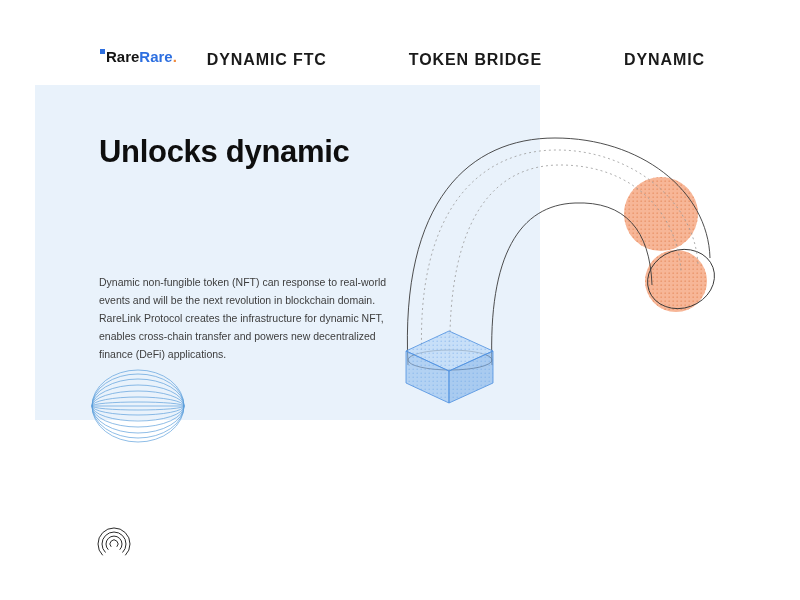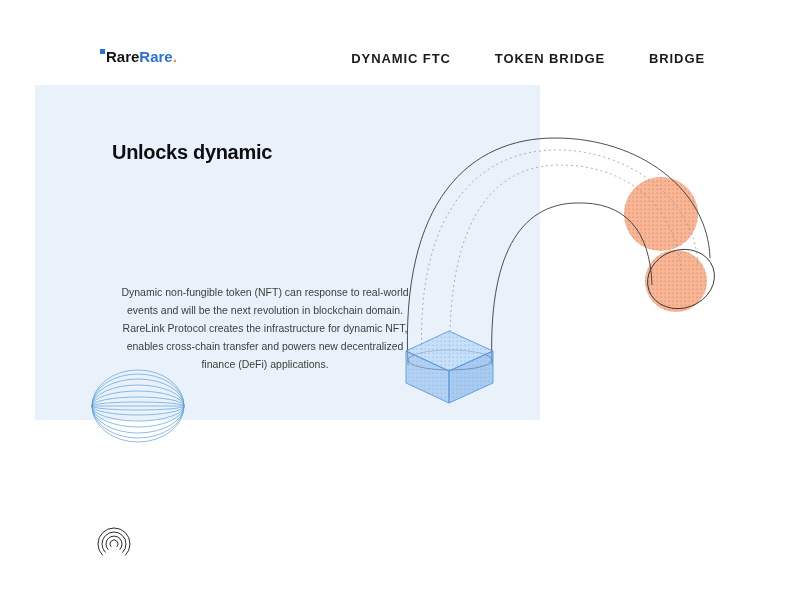--- a/index.html
+++ b/index.html
@@ -11,32 +11,32 @@
 
   
   .header { position:absolute; top:46px; left:0; right:0; height:26px; }
   .logo { position:absolute; left:100px; top:2px; font-size:15px; font-weight:700; color:#141414; cursor:pointer; white-space:nowrap; }
   .logo-square { display:inline-block; width:5px; height:5px; background:#2D6FE0; vertical-align:top; margin:1px 1px 0 0; }
   .logo-blue { color:#2D6FE0; }
   .logo-dot { color:#F08A3C; }
 
   .nav { position:absolute; right:95px; top:5px; display:flex; gap:44px; }
   .nav-item {
-    font-size:13px; font-weight:700; letter-spacing:0.9px; color:#1a1a1a;
-    cursor:pointer; white-space:nowrap;
+    font-size:16px; font-weight:700; letter-spacing:0.9px; color:#1a1a1a;
+    cursor:pointer; white-space:nowrap;margin-left:38px;
   }
 
   
   .hero-panel {
     position:absolute; left:35px; top:85px; width:505px; height:335px;
     background:#E9F2FB;
   }
   .hero-title {
-    position:absolute; left:77px; top:48px;
-    font-size:20px; line-height:38px; font-weight:700;
+    position:absolute; left:64px; top:48px;
+    font-size:31px; line-height:38px; font-weight:700;
     color:#0e0e0e; letter-spacing:-0.3px;
   }
   .hero-title span { display:block; }
   .hero-desc {
     position:absolute; left:60px; top:184px; width:312px;
     font-size:10.5px; line-height:18px; color:#3d3d3d;
   }
 
   
   .illustration { position:absolute; left:380px; top:120px; width:360px; height:300px; }
@@ -46,29 +46,29 @@
 </head>
 <body>
 
 <div class="header">
   <div class="logo">
     <span class="logo-square"></span><span>Rare</span><span class="logo-blue">Rare</span><span class="logo-dot">.</span>
   </div>
   <nav class="nav">
     <div class="nav-item">DYNAMIC FTC</div>
     <div class="nav-item">TOKEN BRIDGE</div>
-    <div class="nav-item">BRIDGE</div>
+    <div class="nav-item">DYNAMIC</div>
   </nav>
 </div>
 
 <div class="hero-panel">
   <h1 class="hero-title" style="margin:0;">
     <span>Unlocks dynamic</span>
   </h1>
-  <p class="hero-desc" style="margin:14px;text-align:center;">Dynamic non-fungible token (NFT) can response to real-world events and will be the next revolution in blockchain domain. RareLink Protocol creates the infrastructure for dynamic NFT, enables cross-chain transfer and powers new decentralized finance (DeFi) applications.</p>
+  <p class="hero-desc" style="margin:4px;">Dynamic non-fungible token (NFT) can response to real-world events and will be the next revolution in blockchain domain. RareLink Protocol creates the infrastructure for dynamic NFT, enables cross-chain transfer and powers new decentralized finance (DeFi) applications.</p>
 </div>
 
 <div class="illustration">
   <svg width="360" height="300" viewBox="0 0 360 300">
     <defs>
       <pattern id="dotsOrange" width="4" height="4" patternUnits="userSpaceOnUse">
         <circle cx="1.2" cy="1.2" r="0.9" fill="#EC9B72"></circle>
       </pattern>
       <pattern id="dotsBlue" width="4" height="4" patternUnits="userSpaceOnUse">
         <circle cx="1.2" cy="1.2" r="0.8" fill="#5E9CE6"></circle>

